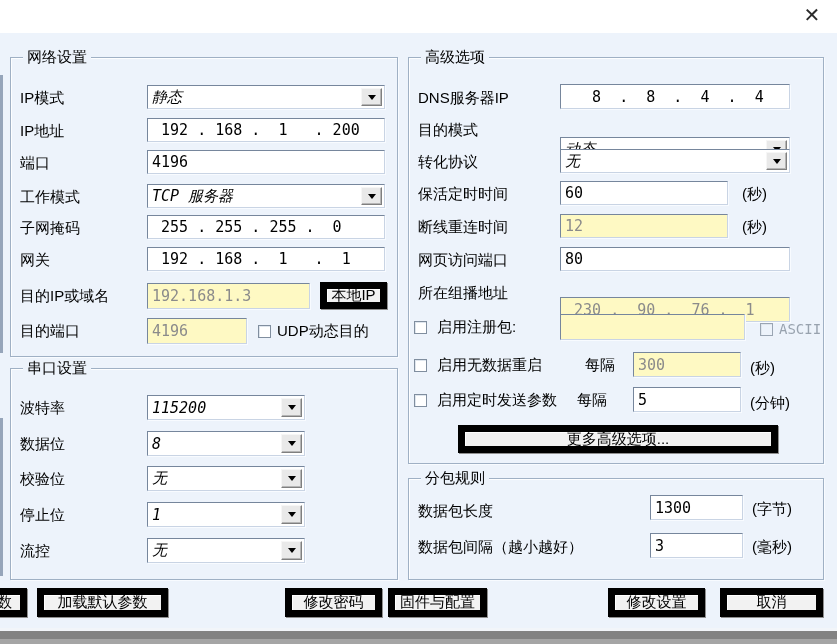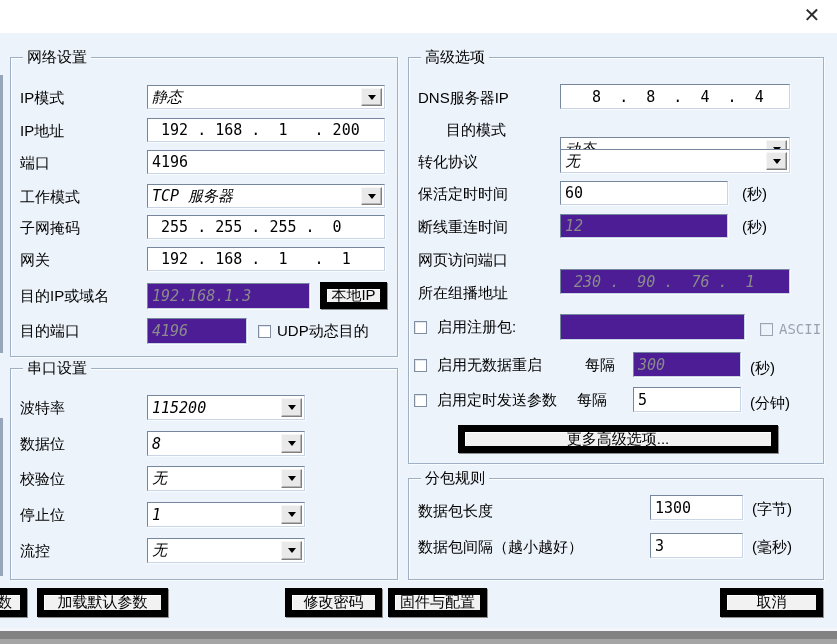--- a/index.html
+++ b/index.html
@@ -9,21 +9,21 @@
   .close-x{position:absolute;right:12px;top:2px;width:26px;height:26px;display:flex;
            align-items:center;justify-content:center;font-size:20px;color:#2b2b2b;cursor:default;}
   .dialog{position:absolute;left:0;top:33px;width:837px;height:595px;background:#edf3fb;}
   .group{position:absolute;border:1px solid #9fb0c4;box-shadow:inset 1px 1px 0 #fdfeff,1px 1px 0 #f8fbff;}
   .group-title{position:absolute;top:-10px;left:12px;background:#edf3fb;padding:0 4px;
                font-size:15px;color:#000;white-space:nowrap;line-height:18px;}
   .lbl{position:absolute;font-size:15px;color:#000;white-space:nowrap;}
   .field{position:absolute;background:#ffffff;border:1px solid;border-color:#76869c #c9d4e4 #c9d4e4 #76869c;
          box-shadow:1px 1px 0 #f8fbff;font-family:"DejaVu Sans Mono",monospace;font-size:15px;color:#000;
          display:flex;align-items:center;padding:0 4px;white-space:pre;overflow:hidden;box-sizing:border-box;}
-  .field.disabled{background:#4c1d95;color:#8b8b8b;font-style:italic;}
+  .field.disabled{background:#fef9c3;color:#8b8b8b;}
   .combo{padding-right:24px;font-style:italic;}
   .arrow-btn{position:absolute;top:2px;right:2px;bottom:2px;width:19px;background:#e9e9e9;
              border:1px solid #7f7f7f;border-top-color:#f6f6f6;border-left-color:#f6f6f6;
              box-shadow:inset -1px -1px 0 #b5b5b5;display:flex;align-items:center;justify-content:center;}
   .tri{width:0;height:0;border-left:4px solid transparent;border-right:4px solid transparent;
        border-top:5px solid #000;}
   .btn{position:absolute;background:#f2f2f2;border:7px solid #000000;
        box-shadow:inset 1px 1px 0 #ffffff,1px 1px 0 #8f8f8f;
        font-size:15px;color:#000;display:flex;align-items:center;justify-content:center;
        white-space:nowrap;overflow:hidden;box-sizing:border-box;}
@@ -108,39 +108,40 @@
     <div class="field combo" style="left:147px;top:505px;width:158px;height:25px;">
       <span>无</span>
       <span class="arrow-btn"><span class="tri"></span></span>
     </div>
 
     <div class="group" style="left:408px;top:24px;width:414px;height:405px;">
       <span class="group-title">高级选项</span>
     </div>
     <div class="lbl" style="left:418px;top:56px;">DNS服务器IP</div>
     <div class="field" style="left:560px;top:51px;width:230px;height:25px;">   8  .  8  .  4  .  4</div>
-    <div class="lbl" style="left:418px;top:88px;margin-left:28px;">目的模式</div>
+    <div class="lbl" style="left:418px;top:88px;">目的模式</div>
     <div class="field combo" style="left:560px;top:84px;width:230px;height:24px;margin-top:20px;">
       <span>动态</span>
       <span class="arrow-btn"><span class="tri"></span></span>
     </div>
     <div class="lbl" style="left:418px;top:120px;">转化协议</div>
     <div class="field combo" style="left:560px;top:116px;width:230px;height:24px;">
       <span>无</span>
       <span class="arrow-btn"><span class="tri"></span></span>
     </div>
     <div class="lbl" style="left:418px;top:152px;">保活定时时间</div>
     <div class="field" style="left:560px;top:148px;width:168px;height:24px;">60</div>
     <div class="unit" style="left:742px;top:152px;">(秒)</div>
     <div class="lbl" style="left:418px;top:185px;">断线重连时间</div>
     <div class="field disabled" style="left:560px;top:181px;width:168px;height:24px;">12</div>
     <div class="unit" style="left:742px;top:185px;">(秒)</div>
     <div class="lbl" style="left:418px;top:218px;">网页访问端口</div>
+    <div class="field" style="left:560px;top:214px;width:230px;height:24px;">80</div>
     <div class="lbl" style="left:418px;top:251px;">所在组播地址</div>
-    <div class="field disabled" style="left:560px;top:236px;width:230px;height:25px;"> 230 .  90 .  76 .  1</div>
+    <div class="field disabled" style="left:560px;top:264px;width:230px;height:25px;"> 230 .  90 .  76 .  1</div>
 
     <div class="cb" style="left:414px;top:288px;"></div>
     <div class="cblbl" style="left:437px;top:285px;">启用注册包:</div>
     <div class="field disabled" style="left:560px;top:281px;width:185px;height:26px;"></div>
     <div class="cb disabled" style="left:760px;top:290px;"></div>
     <div class="cblbl gray" style="left:779px;top:288px;">ASCII</div>
 
     <div class="cb" style="left:414px;top:326px;"></div>
     <div class="cblbl" style="left:437px;top:323px;">启用无数据重启</div>
     <div class="cblbl" style="left:585px;top:323px;">每隔</div>
@@ -162,19 +163,20 @@
     <div class="field" style="left:650px;top:462px;width:93px;height:25px;">1300</div>
     <div class="unit" style="left:752px;top:467px;">(字节)</div>
     <div class="lbl" style="left:418px;top:505px;">数据包间隔（越小越好）</div>
     <div class="field" style="left:650px;top:500px;width:93px;height:25px;">3</div>
     <div class="unit" style="left:752px;top:505px;">(毫秒)</div>
 
     <div class="btn" style="left:-46px;top:555px;width:73px;height:29px;justify-content:flex-end;padding-right:8px;">数</div>
     <div class="btn" style="left:37px;top:555px;width:131px;height:29px;">加载默认参数</div>
     <div class="btn" style="left:285px;top:555px;width:97px;height:29px;">修改密码</div>
     <div class="btn" style="left:388px;top:555px;width:99px;height:29px;">固件与配置</div>
+    <div class="btn" style="left:608px;top:555px;width:97px;height:29px;">修改设置</div>
     <div class="btn" style="left:720px;top:555px;width:103px;height:29px;">取消</div>
   </div>
 
   <div class="win-bottom-hl"></div>
   <div class="win-bottom"></div>
   <div class="win-bottom2"></div>
 </div>
 
 </body></html>

